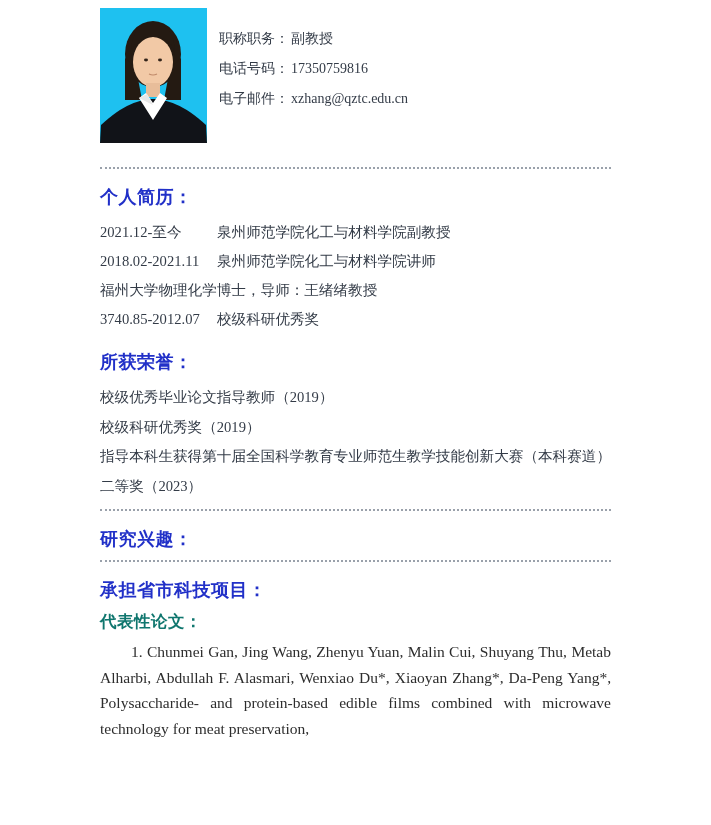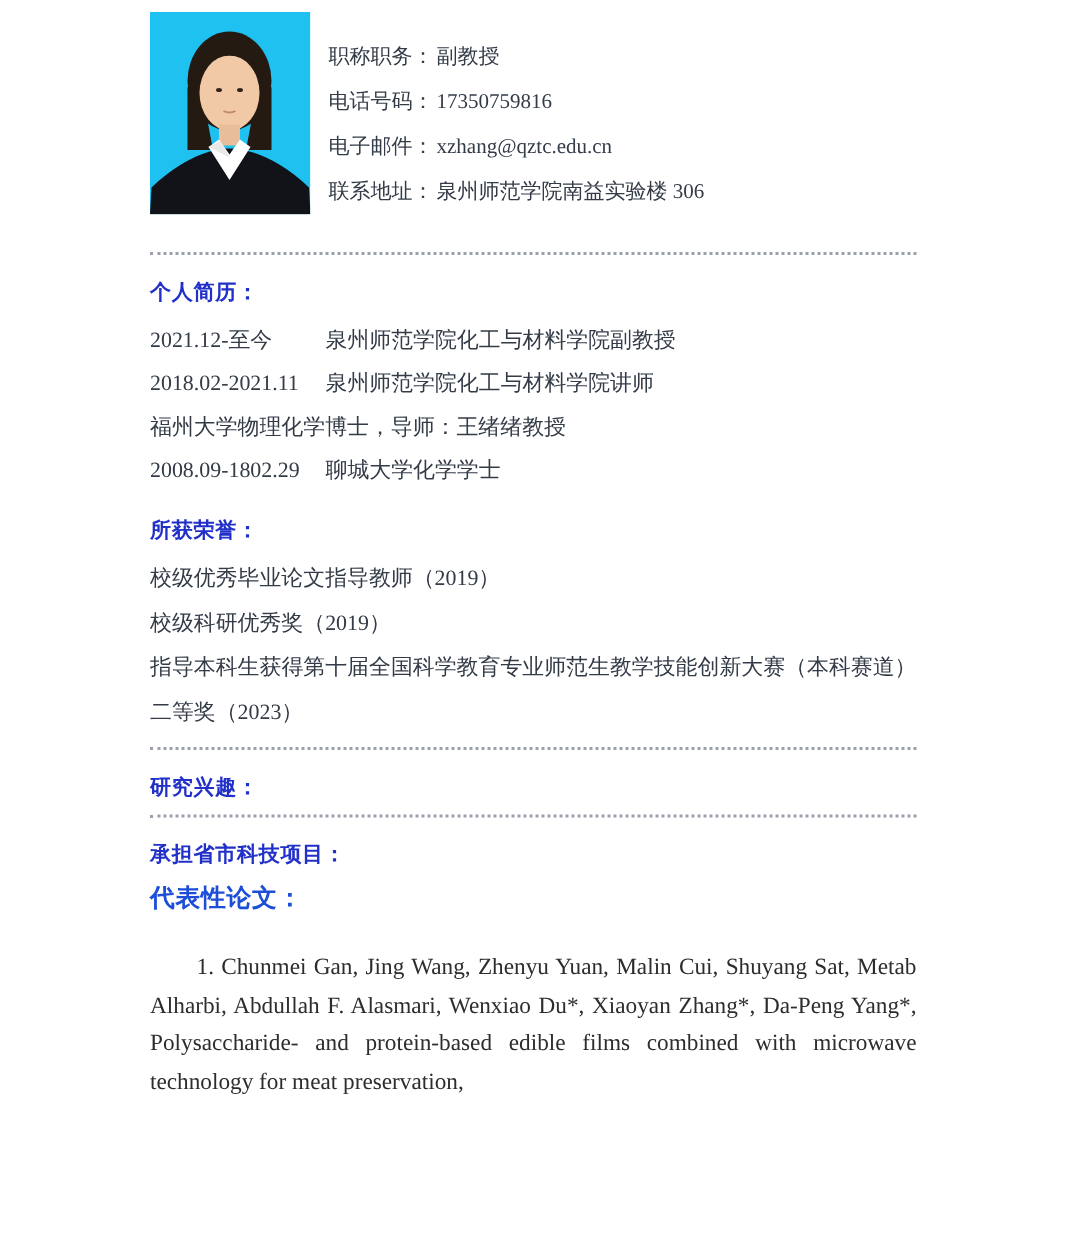--- a/index.html
+++ b/index.html
@@ -25,27 +25,27 @@
   .contact-row{font-size:14px;line-height:30px;color:var(--body-text);white-space:nowrap;}
   .contact-row .val{margin-left:2px;}
   
   .divider{border-top:2px dotted var(--divider-gray);height:0;}
   .divider.d1{margin-top:24px;}
   .divider.d2{margin-top:8px;}
   .divider.d3{margin-top:7px;}
   
   .sec{
     font-family:"Liberation Sans","DejaVu Sans",sans-serif;
-    font-size:14px;font-weight:bold;color:var(--heading-blue);
+    font-size:18px;font-weight:bold;color:var(--heading-blue);
     margin-top:16px;margin-bottom:9px;letter-spacing:0.5px;
   }
   .subsec{
     font-family:Liberation Sans, sans-serif;
-    font-size:16.5px;font-weight:bold;color:#1d4ed8;
-    margin-top:6px;margin-bottom:22px;letter-spacing:0.5px;
+    font-size:16.5px;font-weight:bold;color:#0f766e;
+    margin-top:6px;margin-bottom:6px;letter-spacing:0.5px;
   }
   
   .cn{font-size:14.6px;line-height:29px;color:var(--body-text);}
   .resume-row{display:flex;}
   .resume-row .period{flex:0 0 117px;}
   .resume-row .detail{flex:1;}
   .honor-item{text-align:justify;line-height:29.5px;}
   .para{
     text-align:justify;text-indent:2em;line-height:28.5px;
     margin-top:2px;
@@ -84,58 +84,55 @@
     <div class="contact">
       <div class="contact-row">
         <span>职称职务：</span><span class="val">副教授</span>
       </div>
       <div class="contact-row">
         <span>电话号码：</span><span class="val">17350759816</span>
       </div>
       <div class="contact-row">
         <span>电子邮件：</span><span class="val">xzhang@qztc.edu.cn</span>
       </div>
-      <div class="contact-row">
-        <span>联系地址：</span><span class="val">泉州师范学院南益实验楼 306</span>
-      </div>
     </div>
   </div>
 
   <div class="divider d1"></div>
 
   <h2 class="sec">个人简历：</h2>
   <div class="cn">
     <div class="resume-row">
       <span class="period">2021.12-至今</span>
       <span class="detail">泉州师范学院化工与材料学院副教授</span>
     </div>
     <div class="resume-row">
       <span class="period">2018.02-2021.11</span>
       <span class="detail">泉州师范学院化工与材料学院讲师</span>
     </div>
     <div class="resume-row">
       <span class="detail">福州大学物理化学博士，导师：王绪绪教授</span>
     </div>
     <div class="resume-row">
-      <span class="period">2008.09-1802.29</span>
-      <span class="detail">聊城大学化学学士</span>
+      <span class="period">3740.85-2012.07</span>
+      <span class="detail">校级科研优秀奖</span>
     </div>
   </div>
 
   <h2 class="sec">所获荣誉：</h2>
   <div class="cn">
     <div class="honor-item">校级优秀毕业论文指导教师（2019）</div>
     <div class="honor-item">校级科研优秀奖（2019）</div>
     <div class="honor-item">指导本科生获得第十届全国科学教育专业师范生教学技能创新大赛（本科赛道）二等奖（2023）</div>
   </div>
 
   <div class="divider d2"></div>
 
   <h2 class="sec">研究兴趣：</h2>
 
   <div class="divider d3"></div>
 
   <h2 class="sec">承担省市科技项目：</h2>
   <h3 class="subsec">代表性论文：</h3>
 
-  <p class="paper"><span>1. Chunmei Gan, Jing Wang, Zhenyu Yuan, Malin Cui, Shuyang Sat, Metab Alharbi, Abdullah F. Alasmari, Wenxiao Du*, </span><span class="b">Xiaoyan Zhang*</span><span>, Da-Peng Yang*, Polysaccharide- and protein-based edible films combined with microwave technology for meat preservation, </span></p>
+  <p class="paper"><span>1. Chunmei Gan, Jing Wang, Zhenyu Yuan, Malin Cui, Shuyang Thu, Metab Alharbi, Abdullah F. Alasmari, Wenxiao Du*, </span><span class="b">Xiaoyan Zhang*</span><span>, Da-Peng Yang*, Polysaccharide- and protein-based edible films combined with microwave technology for meat preservation, </span></p>
 
 </div>
 
 </body></html>

